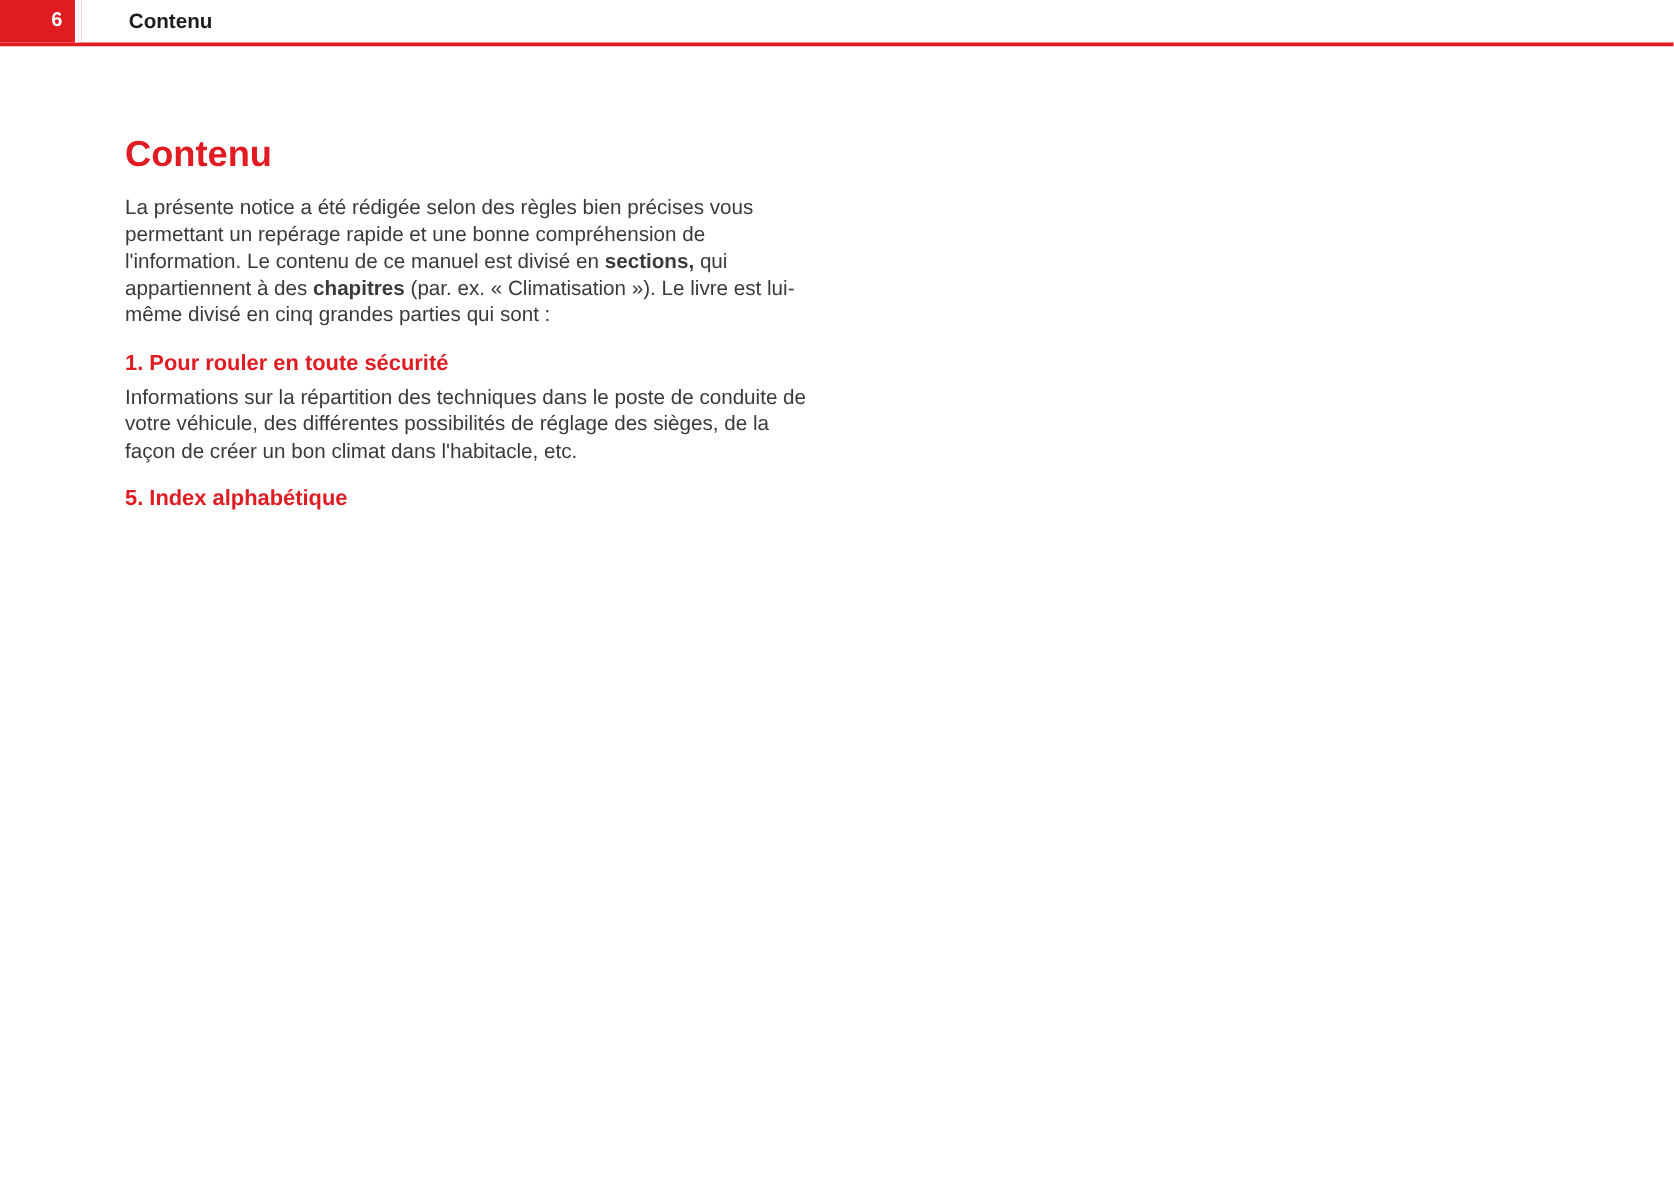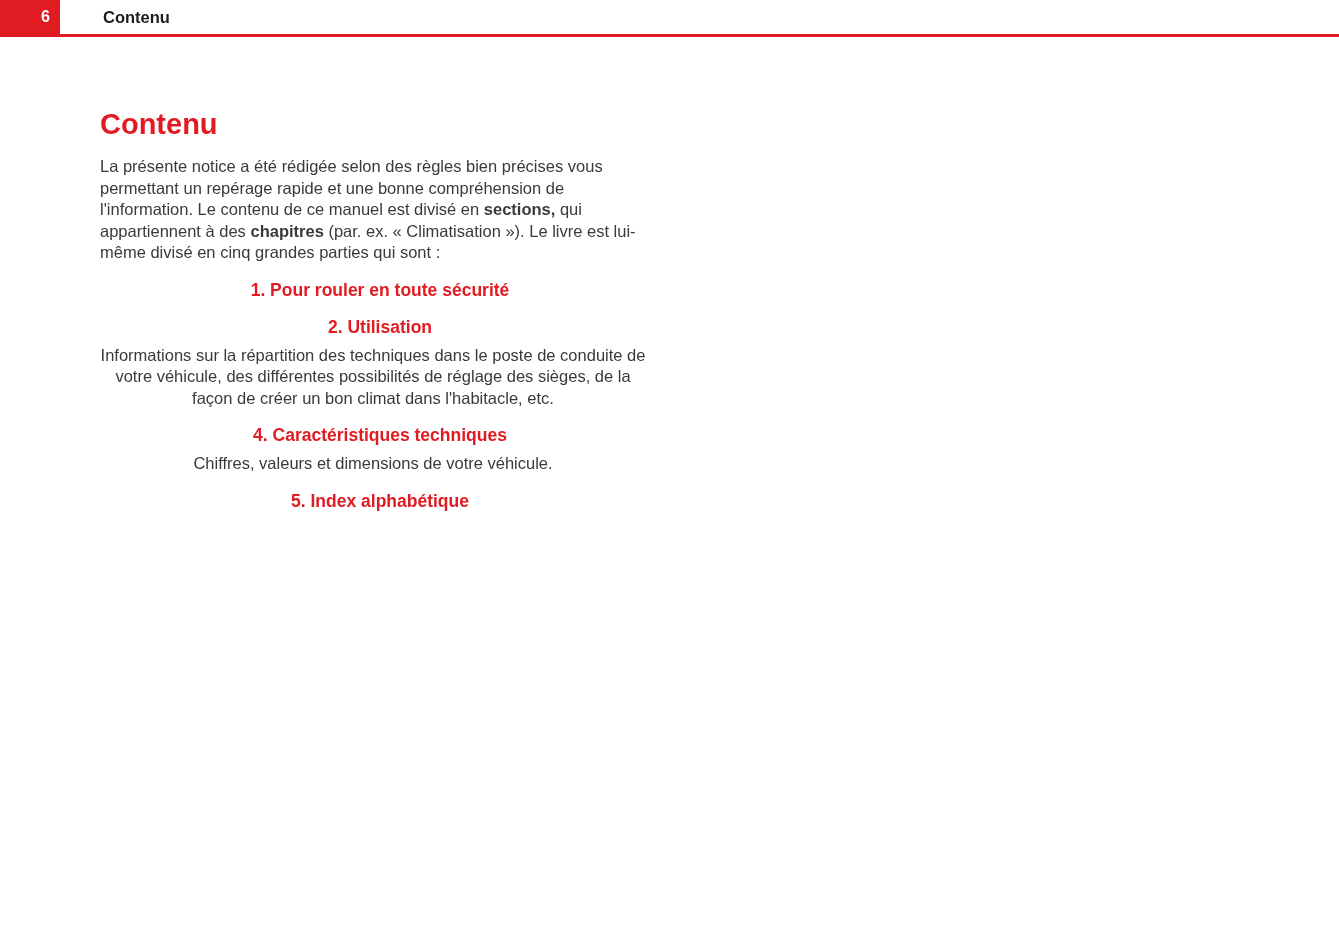--- a/index.html
+++ b/index.html
@@ -63,21 +63,21 @@
   }
   .intro b, .section-body b { font-weight: bold; }
   .section-heading {
     color: var(--red);
     font-weight: bold;
     font-size: 17.5px;
     line-height: 22px;
     margin: 15px 0 7px 0;
   }
   .intro { margin-bottom: 0; margin-top: 16px; }
-  .section { margin: 0; text-align: center; }
+  .section { margin: 0; }
   .end-marker {
     color: var(--red);
     font-size: 15px;
     margin-left: 4px;
   }
 </style>
 </head>
 <body>
 
 <header class="page-header">
@@ -91,26 +91,21 @@
 <main class="article">
   <h1 class="article-title">Contenu</h1>
 
   <p class="intro"><span>La présente notice a été rédigée selon des règles bien précises vous permettant un repérage rapide et une bonne compréhension de l'information. Le contenu de ce manuel est divisé en </span><b>sections,</b><span> qui appartiennent à des </span><b>chapitres</b><span> (par. ex. « Climatisation »). Le livre est lui-même divisé en cinq grandes parties qui sont :</span></p>
 
   <section class="section">
     <h2 class="section-heading">1. Pour rouler en toute sécurité</h2>
   </section>
 
   <section class="section">
-    <h2 class="section-heading">2. Utilisation</h2>
     <p class="section-body">Informations sur la répartition des techniques dans le poste de conduite de votre véhicule, des différentes possibilités de réglage des sièges, de la façon de créer un bon climat dans l'habitacle, etc.</p>
   </section>
 
 
-  <section class="section">
-    <h2 class="section-heading">4. Caractéristiques techniques</h2>
-    <p class="section-body">Chiffres, valeurs et dimensions de votre véhicule.</p>
-  </section>
 
   <section class="section">
     <h2 class="section-heading">5. Index alphabétique</h2>
   </section>
 </main>
 
 </body></html>

